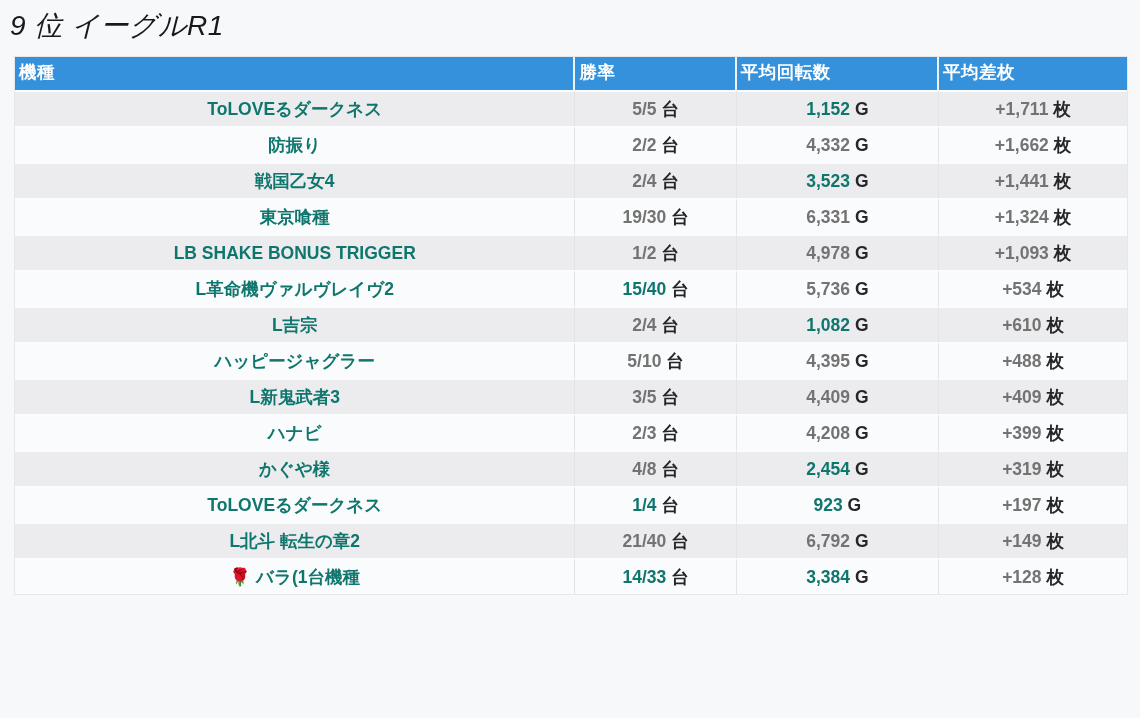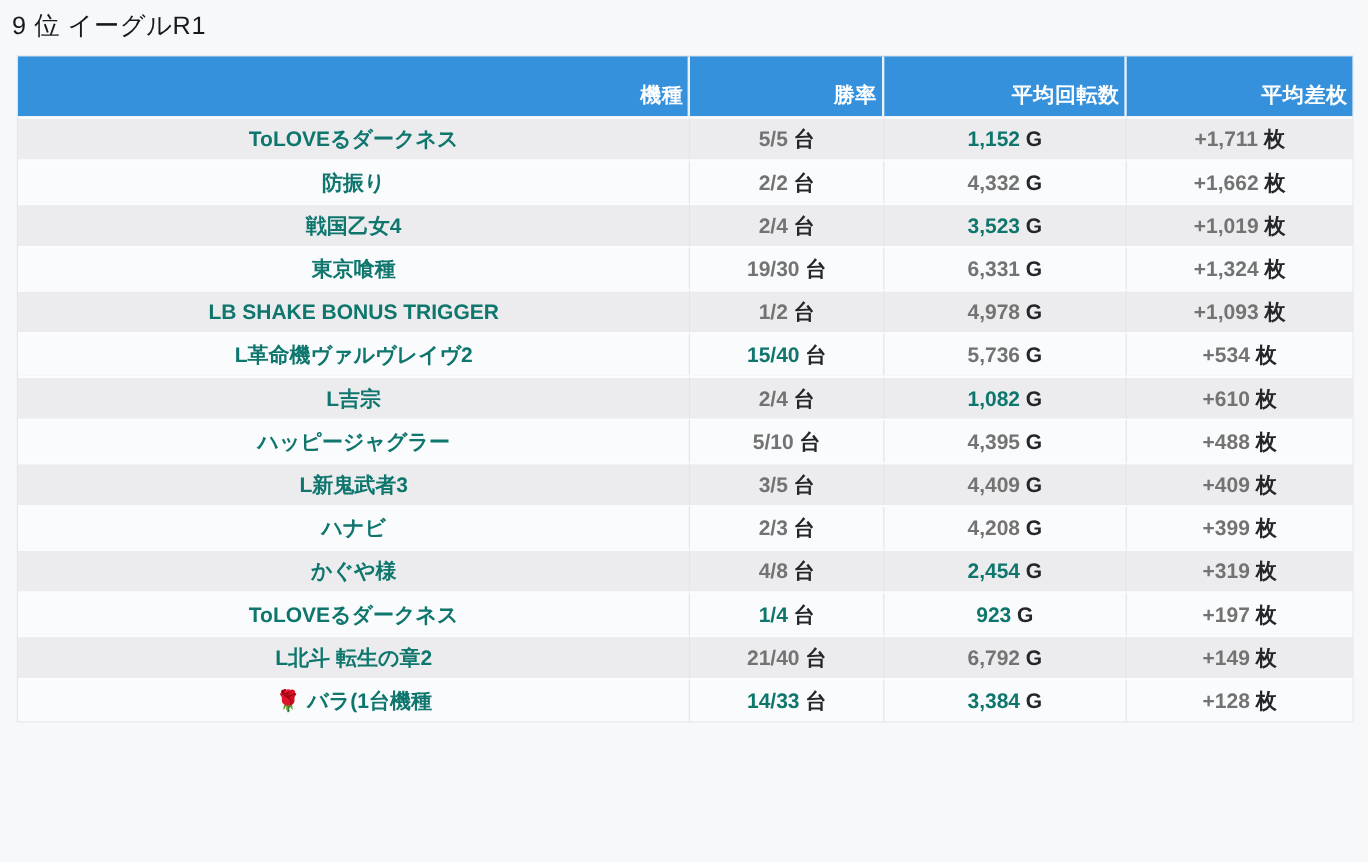--- a/index.html
+++ b/index.html
@@ -3,46 +3,47 @@
 <meta charset="utf-8">
 <style>
   * { margin: 0; padding: 0; box-sizing: border-box; }
   html, body {
     width: 1140px; height: 718px;
     background: #f7f8fa;
     font-family: "Liberation Sans", "DejaVu Sans", sans-serif;
     overflow: hidden;
   }
   .page-title {
-    font-size: 21px;
+    font-size: 28px;
     font-weight: 400;
     color: #17191c;
     margin: 7px 0 11px 10px;
     letter-spacing: 0.5px;
+    font-style: italic;
   }
   table.rank-table {
     border-collapse: separate;
     border-spacing: 0;
     width: 1114px;
     margin-left: 14px;
     table-layout: fixed;
     border: 1px solid #e6e7e9;
   }
   col.c-machine { width: 50.4%; }
   col.c-win     { width: 14.5%; }
   col.c-spins   { width: 18.2%; }
   col.c-diff    { width: 16.9%; }
   thead th {
     background: #3591dc;
     color: #ffffff;
     font-size: 17.5px;
     font-weight: 600;
-    padding: 20px 4px 6px;
+    padding: 3px 4px 6px;
     border-right: 2px solid #eef2f5;
-    text-align: right;
+    text-align: left;
     letter-spacing: 0.5px;
   }
   thead th:last-child { border-right: none; }
   tbody td {
     text-align: center;
     font-size: 17.5px;
     font-weight: 600;
     color: #24262a;
     padding: 5px 4px;
     line-height: 24px;
@@ -88,21 +89,21 @@
       <tr>
         <td><span class="val-dark">防振り</span></td>
         <td><span class="val-blue">2/2</span> <span class="unit">台</span></td>
         <td><span class="val-blue">4,332</span> <span class="unit">G</span></td>
         <td><span class="val-blue">+1,662</span> <span class="unit">枚</span></td>
       </tr>
       <tr>
         <td><span class="val-dark">戦国乙女4</span></td>
         <td><span class="val-blue">2/4</span> <span class="unit">台</span></td>
         <td><span class="val-dark">3,523</span> <span class="unit">G</span></td>
-        <td><span class="val-blue">+1,019</span> <span class="unit">枚</span></td>
+        <td><span class="val-blue">+1,441</span> <span class="unit">枚</span></td>
       </tr>
       <tr>
         <td><span class="val-dark">東京喰種</span></td>
         <td><span class="val-blue">19/30</span> <span class="unit">台</span></td>
         <td><span class="val-blue">6,331</span> <span class="unit">G</span></td>
         <td><span class="val-blue">+1,324</span> <span class="unit">枚</span></td>
       </tr>
       <tr>
         <td><span class="val-dark">LB SHAKE BONUS TRIGGER</span></td>
         <td><span class="val-blue">1/2</span> <span class="unit">台</span></td>

